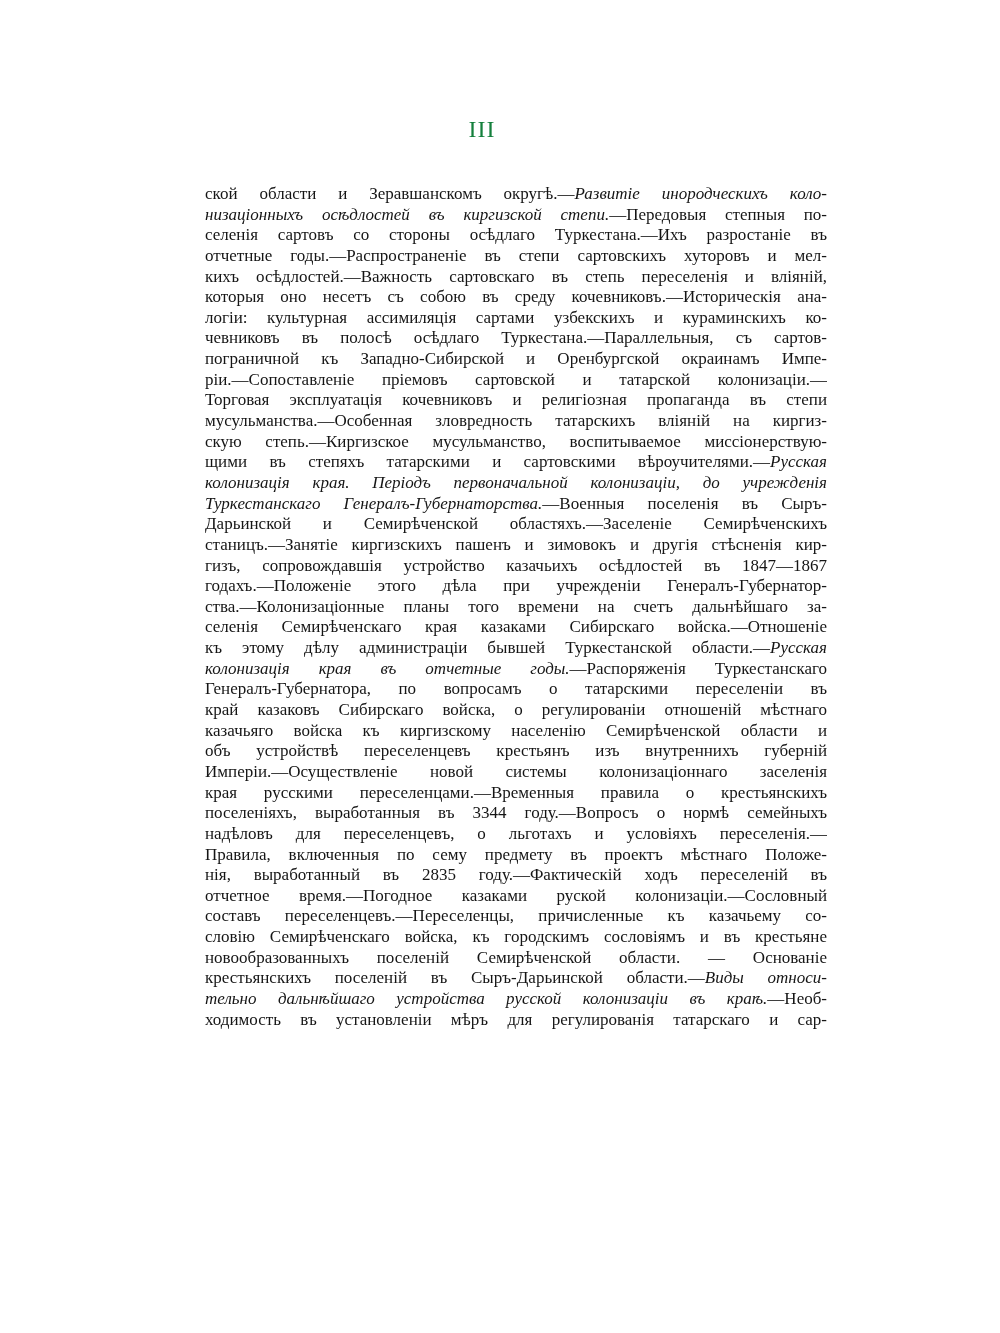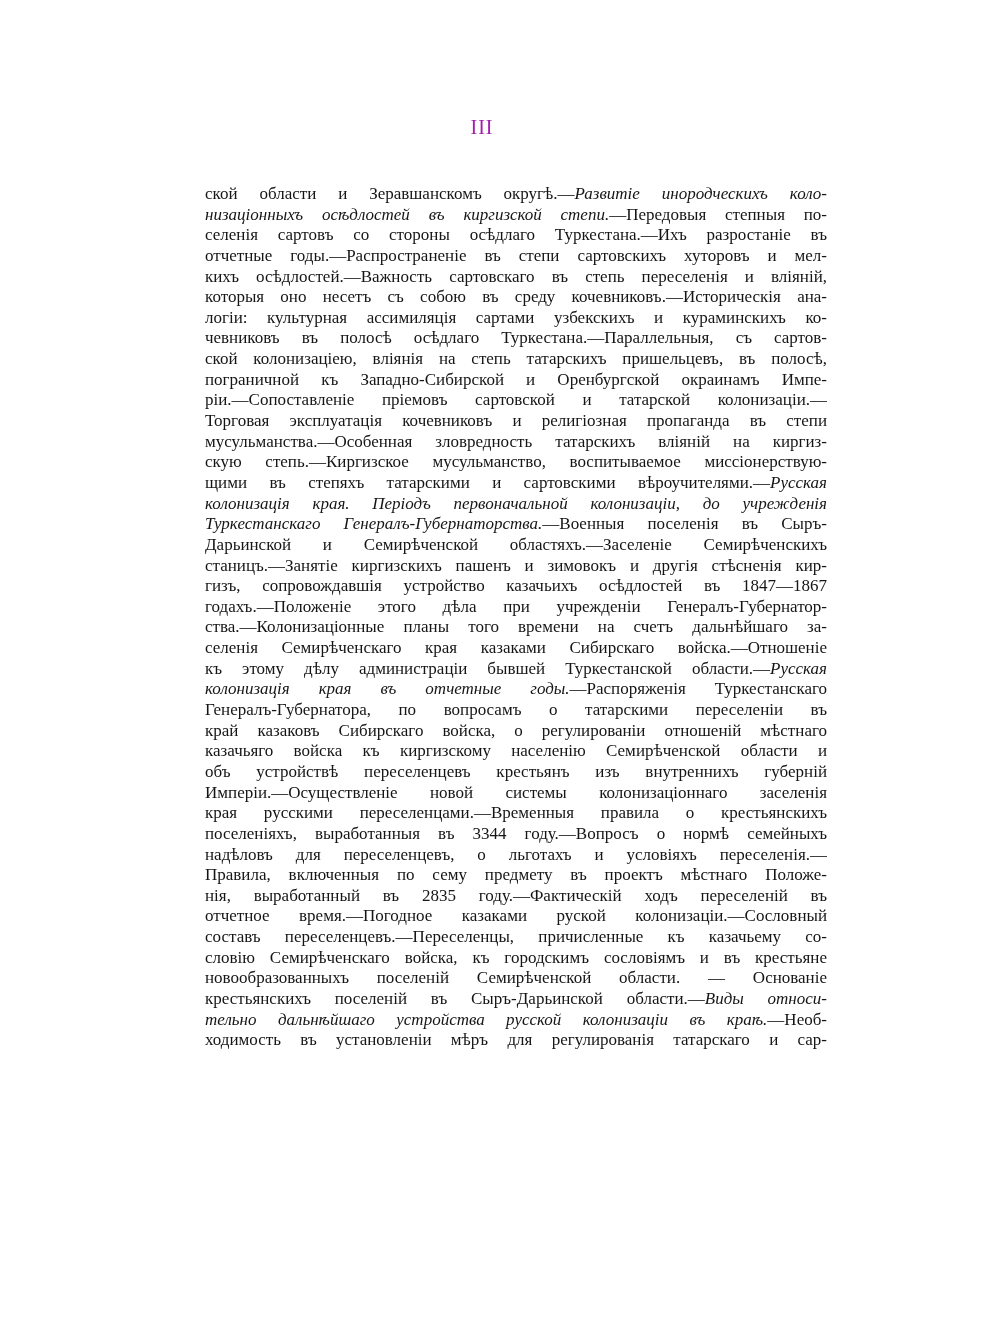--- a/index.html
+++ b/index.html
@@ -1,20 +1,20 @@
 <!DOCTYPE html>
 <html><head>
   <meta charset="utf-8">
   <style>
     html, body { margin: 0; padding: 0; background: #ffffff; }
     body { width: 1000px; height: 1333px; position: relative; overflow: hidden; }
     .page-number {
       position: absolute; left: 0; width: 964px; top: 116px;
       text-align: center;
-      font-family: "Liberation Serif", serif; font-size: 20px; color: #a21caf;
+      font-family: "Liberation Serif", serif; font-size: 24px; color: #15803d;
       letter-spacing: 1px;
     }
     .body-text {
       position: absolute; left: 205px; top: 184px; width: 622px;
       font-family: Liberation Serif, serif; font-size: 17px; color: #151515;
     }
     .line {
       height: 20.65px; line-height: 20.65px; white-space: nowrap;
       text-align: justify; text-align-last: justify;
       overflow: hidden;
@@ -28,21 +28,20 @@
 
 <div class="body-text" id="body-text">
     <div class="line"><span>ской области и Зеравшанскомъ округѣ.—</span><span class="it">Развитіе инородческихъ коло-</span></div>
     <div class="line"><span class="it">низаціонныхъ осѣдлостей въ киргизской степи.</span><span>—Передовыя степныя по-</span></div>
     <div class="line"><span>селенія сартовъ со стороны осѣдлаго Туркестана.—Ихъ разростаніе въ</span></div>
     <div class="line"><span>отчетные годы.—Распространеніе въ степи сартовскихъ хуторовъ и мел-</span></div>
     <div class="line"><span>кихъ осѣдлостей.—Важность сартовскаго въ степь переселенія и вліяній,</span></div>
     <div class="line"><span>которыя оно несетъ съ собою въ среду кочевниковъ.—Историческія ана-</span></div>
     <div class="line"><span>логіи: культурная ассимиляція сартами узбекскихъ и кураминскихъ ко-</span></div>
     <div class="line"><span>чевниковъ въ полосѣ осѣдлаго Туркестана.—Параллельныя, съ сартов-</span></div>
-    <div class="line"><span>ской колонизаціею, вліянія на степь татарскихъ пришельцевъ, въ полосѣ,</span></div>
     <div class="line"><span>пограничной къ Западно-Сибирской и Оренбургской окраинамъ Импе-</span></div>
     <div class="line"><span>ріи.—Сопоставленіе пріемовъ сартовской и татарской колонизаціи.—</span></div>
     <div class="line"><span>Торговая эксплуатація кочевниковъ и религіозная пропаганда въ степи</span></div>
     <div class="line"><span>мусульманства.—Особенная зловредность татарскихъ вліяній на киргиз-</span></div>
     <div class="line"><span>скую степь.—Киргизское мусульманство, воспитываемое миссіонерствую-</span></div>
     <div class="line"><span>щими въ степяхъ татарскими и сартовскими вѣроучителями.—</span><span class="it">Русская</span></div>
     <div class="line"><span class="it">колонизація края. Періодъ первоначальной колонизаціи, до учрежденія</span></div>
     <div class="line"><span class="it">Туркестанскаго Генералъ-Губернаторства.</span><span>—Военныя поселенія въ Сыръ-</span></div>
     <div class="line"><span>Дарьинской и Семирѣченской областяхъ.—Заселеніе Семирѣченскихъ</span></div>
     <div class="line"><span>станицъ.—Занятіе киргизскихъ пашенъ и зимовокъ и другія стѣсненія кир-</span></div>

